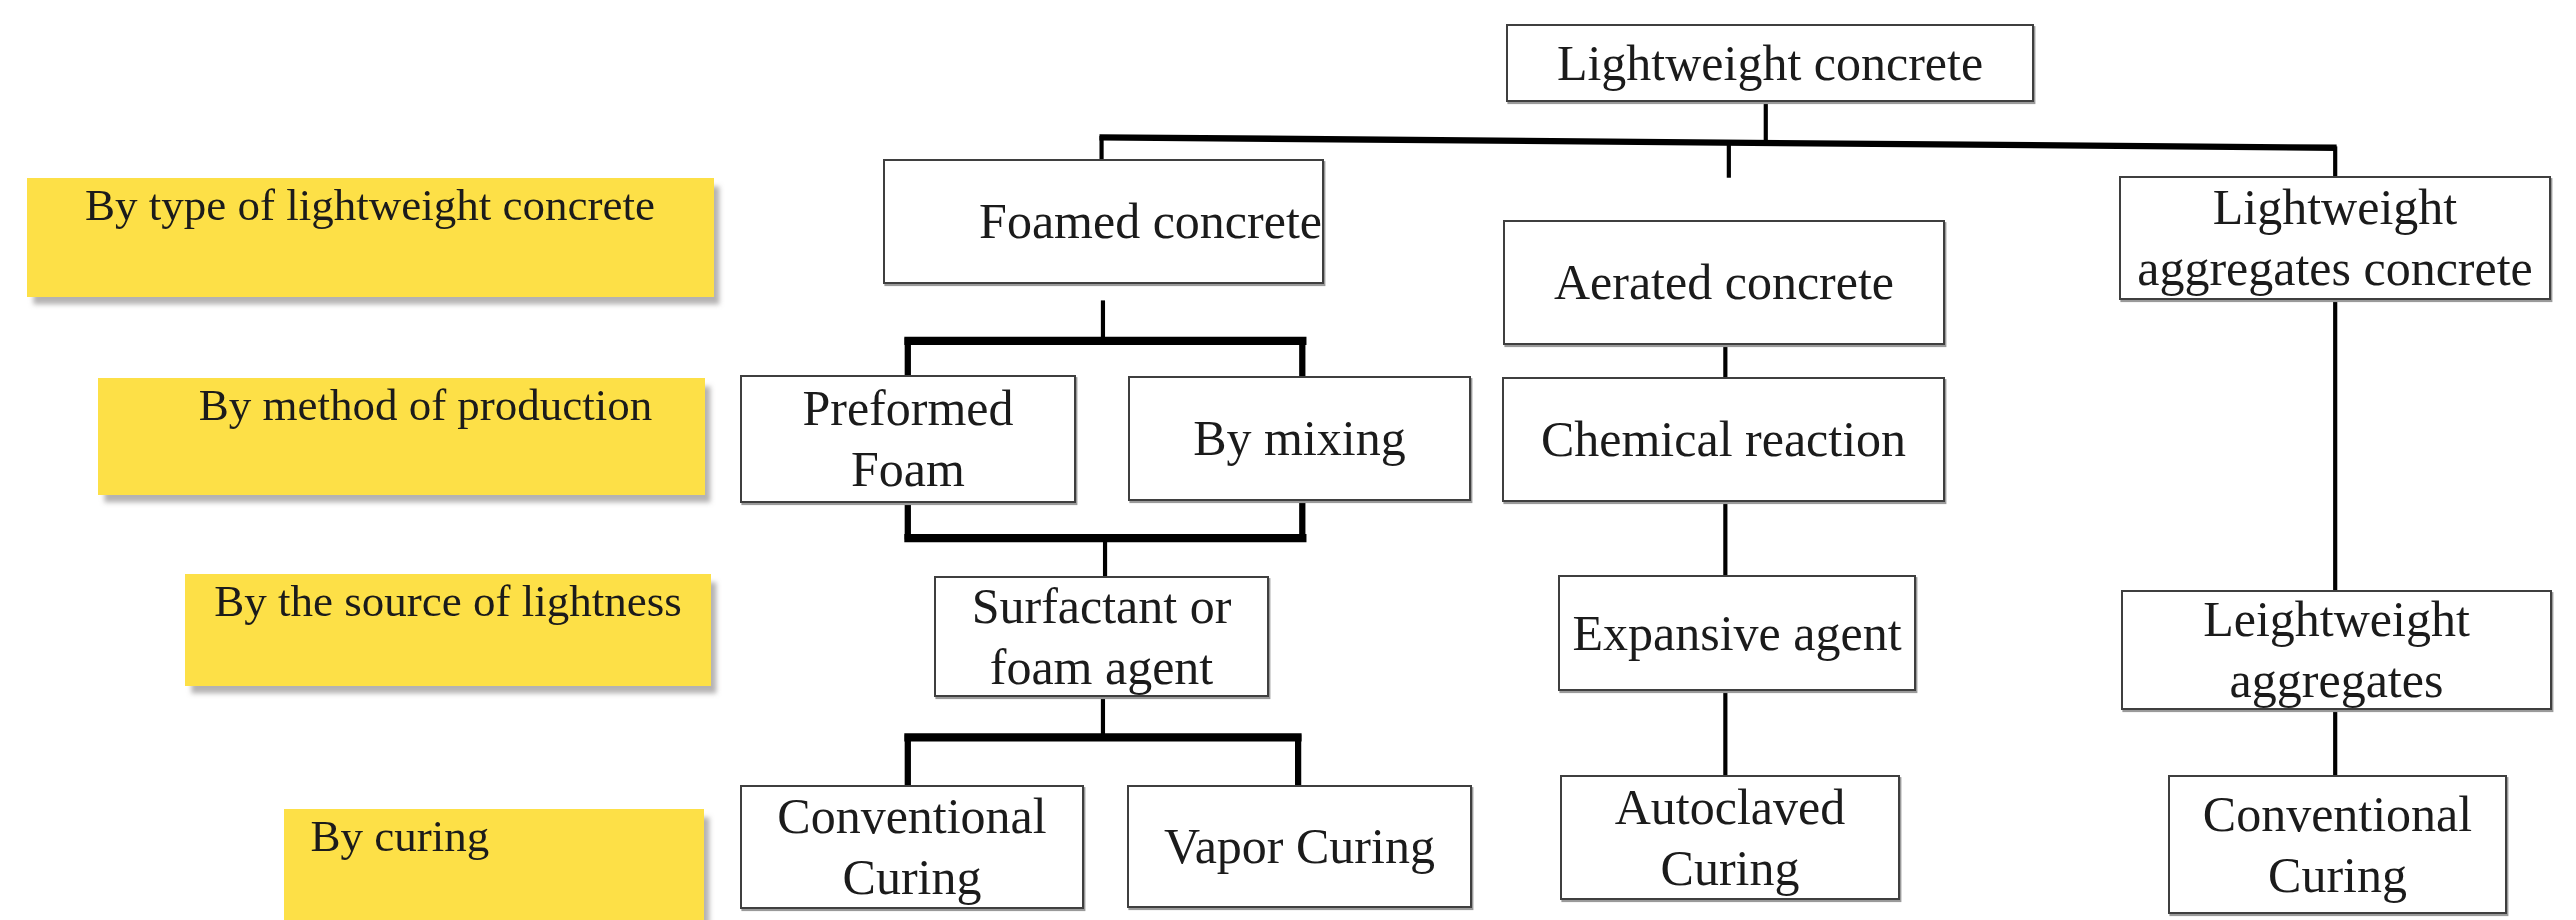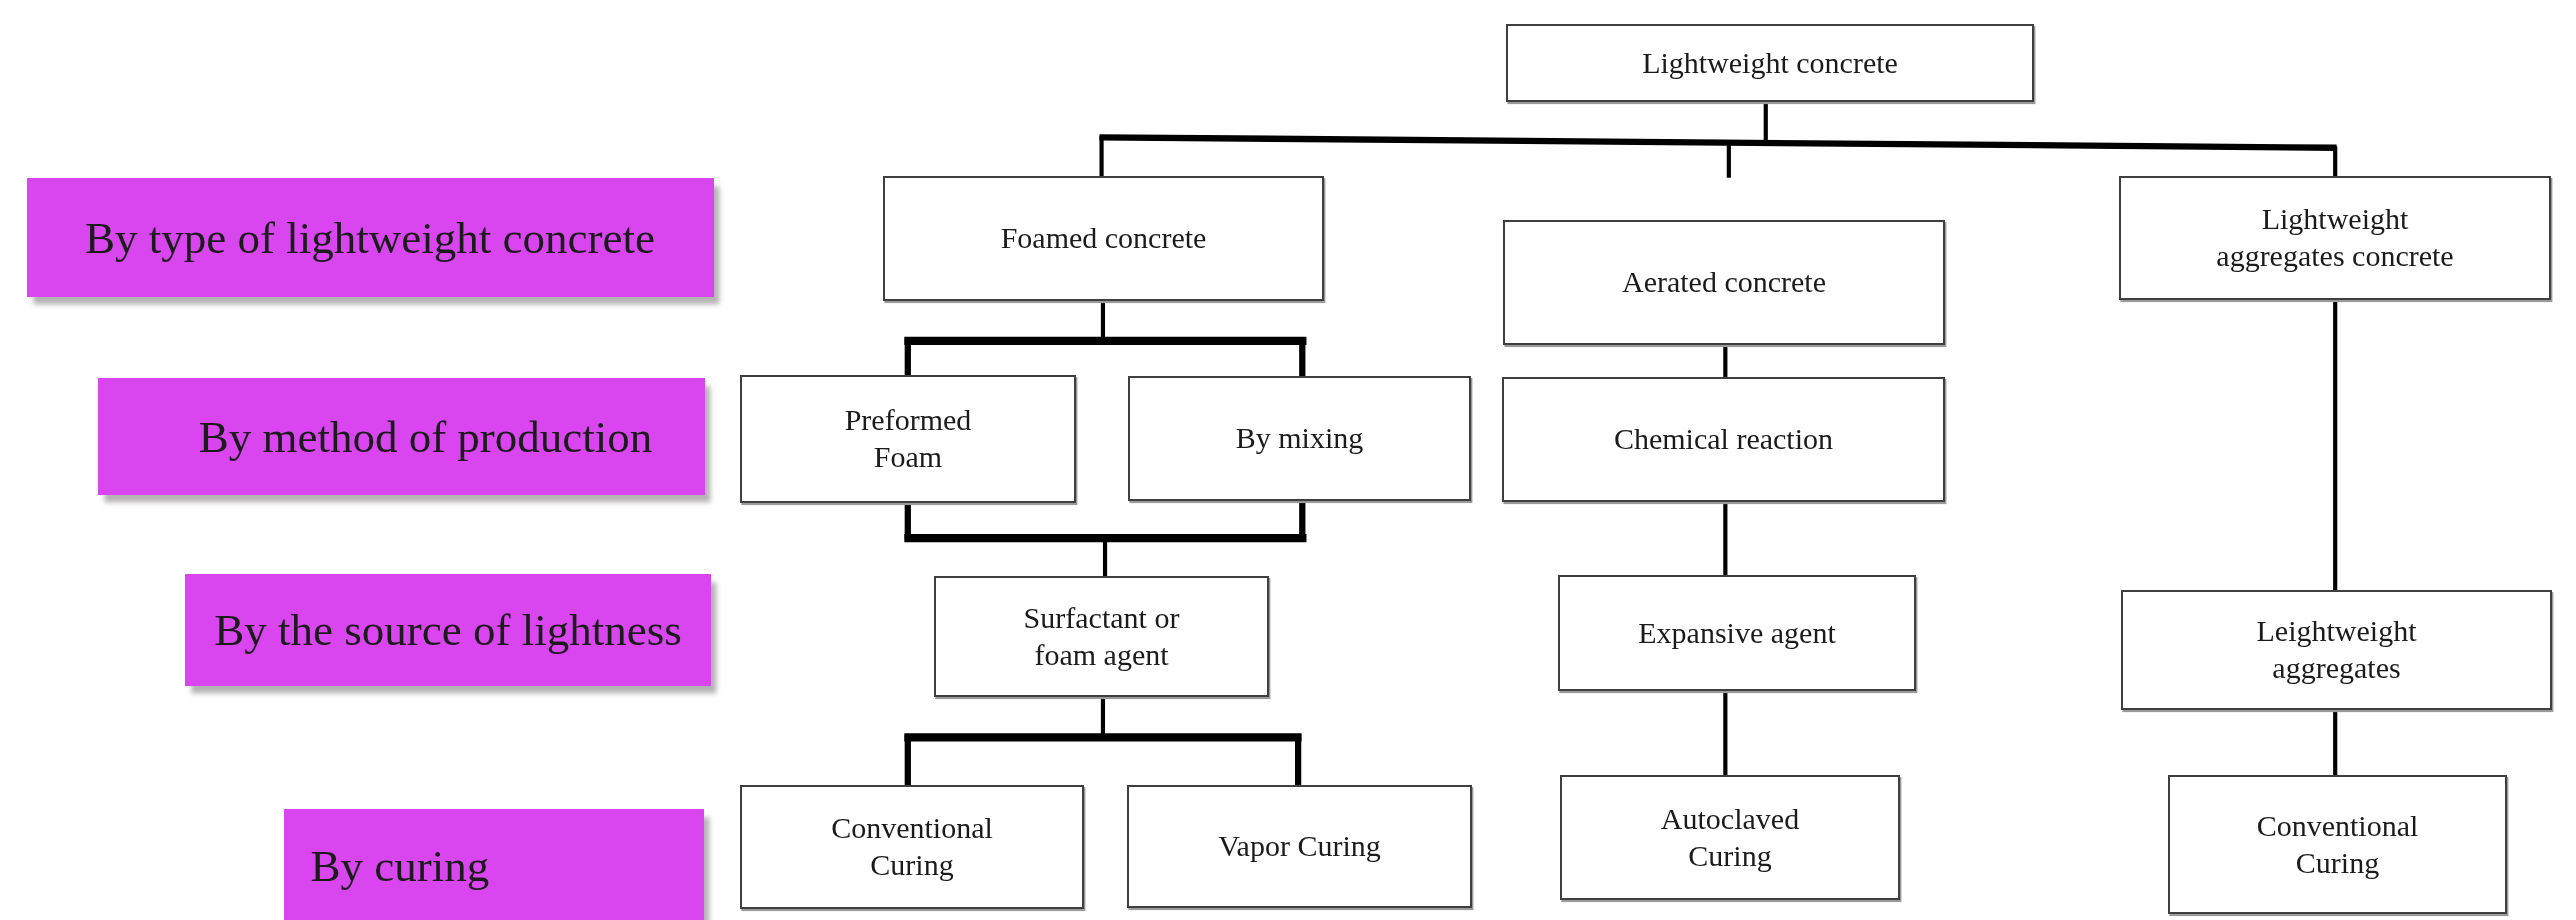--- a/index.html
+++ b/index.html
@@ -19,31 +19,31 @@
   }
   .node {
     position: absolute;
     box-sizing: border-box;
     background: #ffffff;
     border: 2.8px solid #3f3f3f;
     display: flex;
     align-items: center;
     justify-content: center;
     text-align: center;
-    font-size: 30px;
+    font-size: 50px;
     line-height: 1.22;
     white-space: pre-line;
     box-shadow: 1.4px 2.1px 0 #9a9a9a;
   }
   .rowlabel {
     position: absolute;
     box-sizing: border-box;
-    background: #d946ef;
+    background: #fde047;
     display: flex;
-    align-items: center;
+    align-items: flex-start;
     justify-content: center;
     text-align: center;
     font-size: 45px;
     line-height: 1.2;
     box-shadow: 6.3px 7.7px 4.9px rgba(118,114,114,0.55);
   }
   .rowlabel.leftalign {
     justify-content: flex-start;
     padding-left: 26.5px;
     text-align: left;
@@ -101,21 +101,21 @@
     <span>By the source of lightness</span>
   </div>
   <div class="rowlabel leftalign" style="left:284px; top:773px; width:420px; height:114px;margin-top:36px;">
     <span>By curing</span>
   </div>
 
   <div class="node" style="left:1506px; top:24px; width:528px; height:78px;">
     <span>Lightweight concrete</span>
   </div>
 
-  <div class="node" style="left:883px; top:176px; width:441px; height:125px;">
+  <div class="node" style="left:883px; top:159px; width:441px; height:125px;justify-content:flex-end;">
     <span>Foamed concrete</span>
   </div>
   <div class="node" style="left:1503px; top:176px; width:442px; height:125px;margin-top:44px;">
     <span>Aerated concrete</span>
   </div>
   <div class="node" style="left:2119px; top:176px; width:432px; height:124px;">
     <span>Lightweight
 aggregates concrete</span>
   </div>
 

